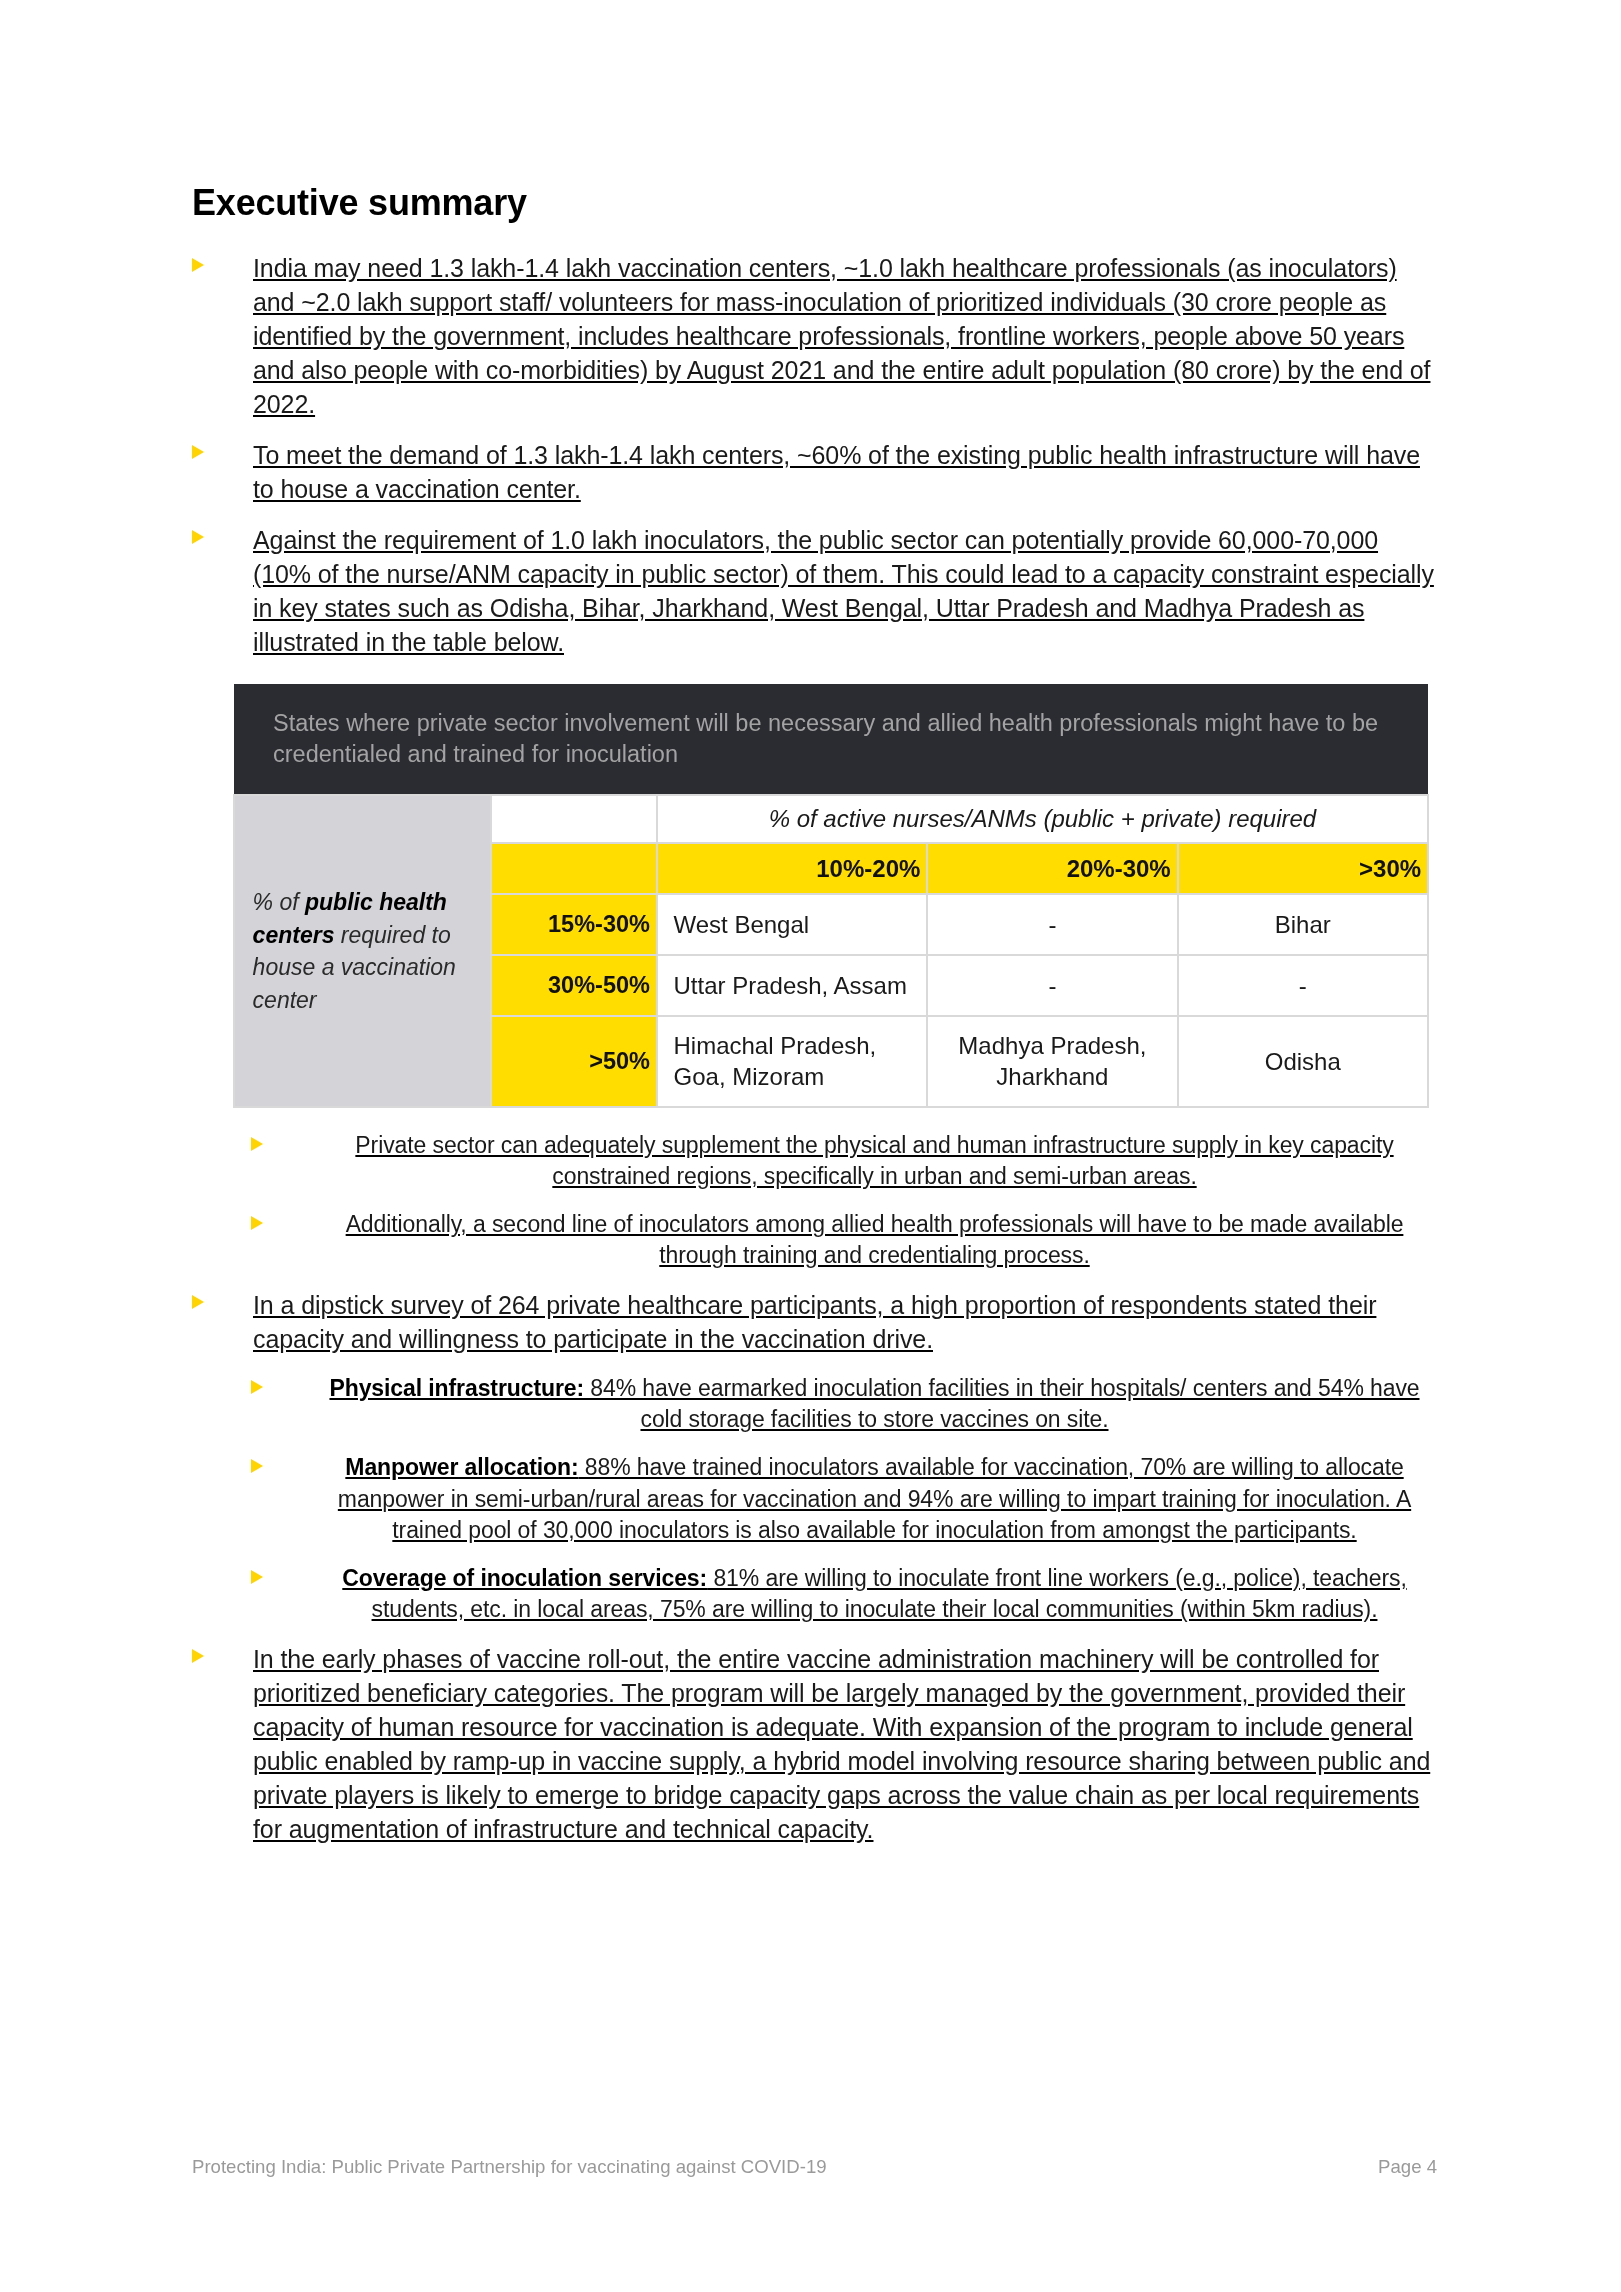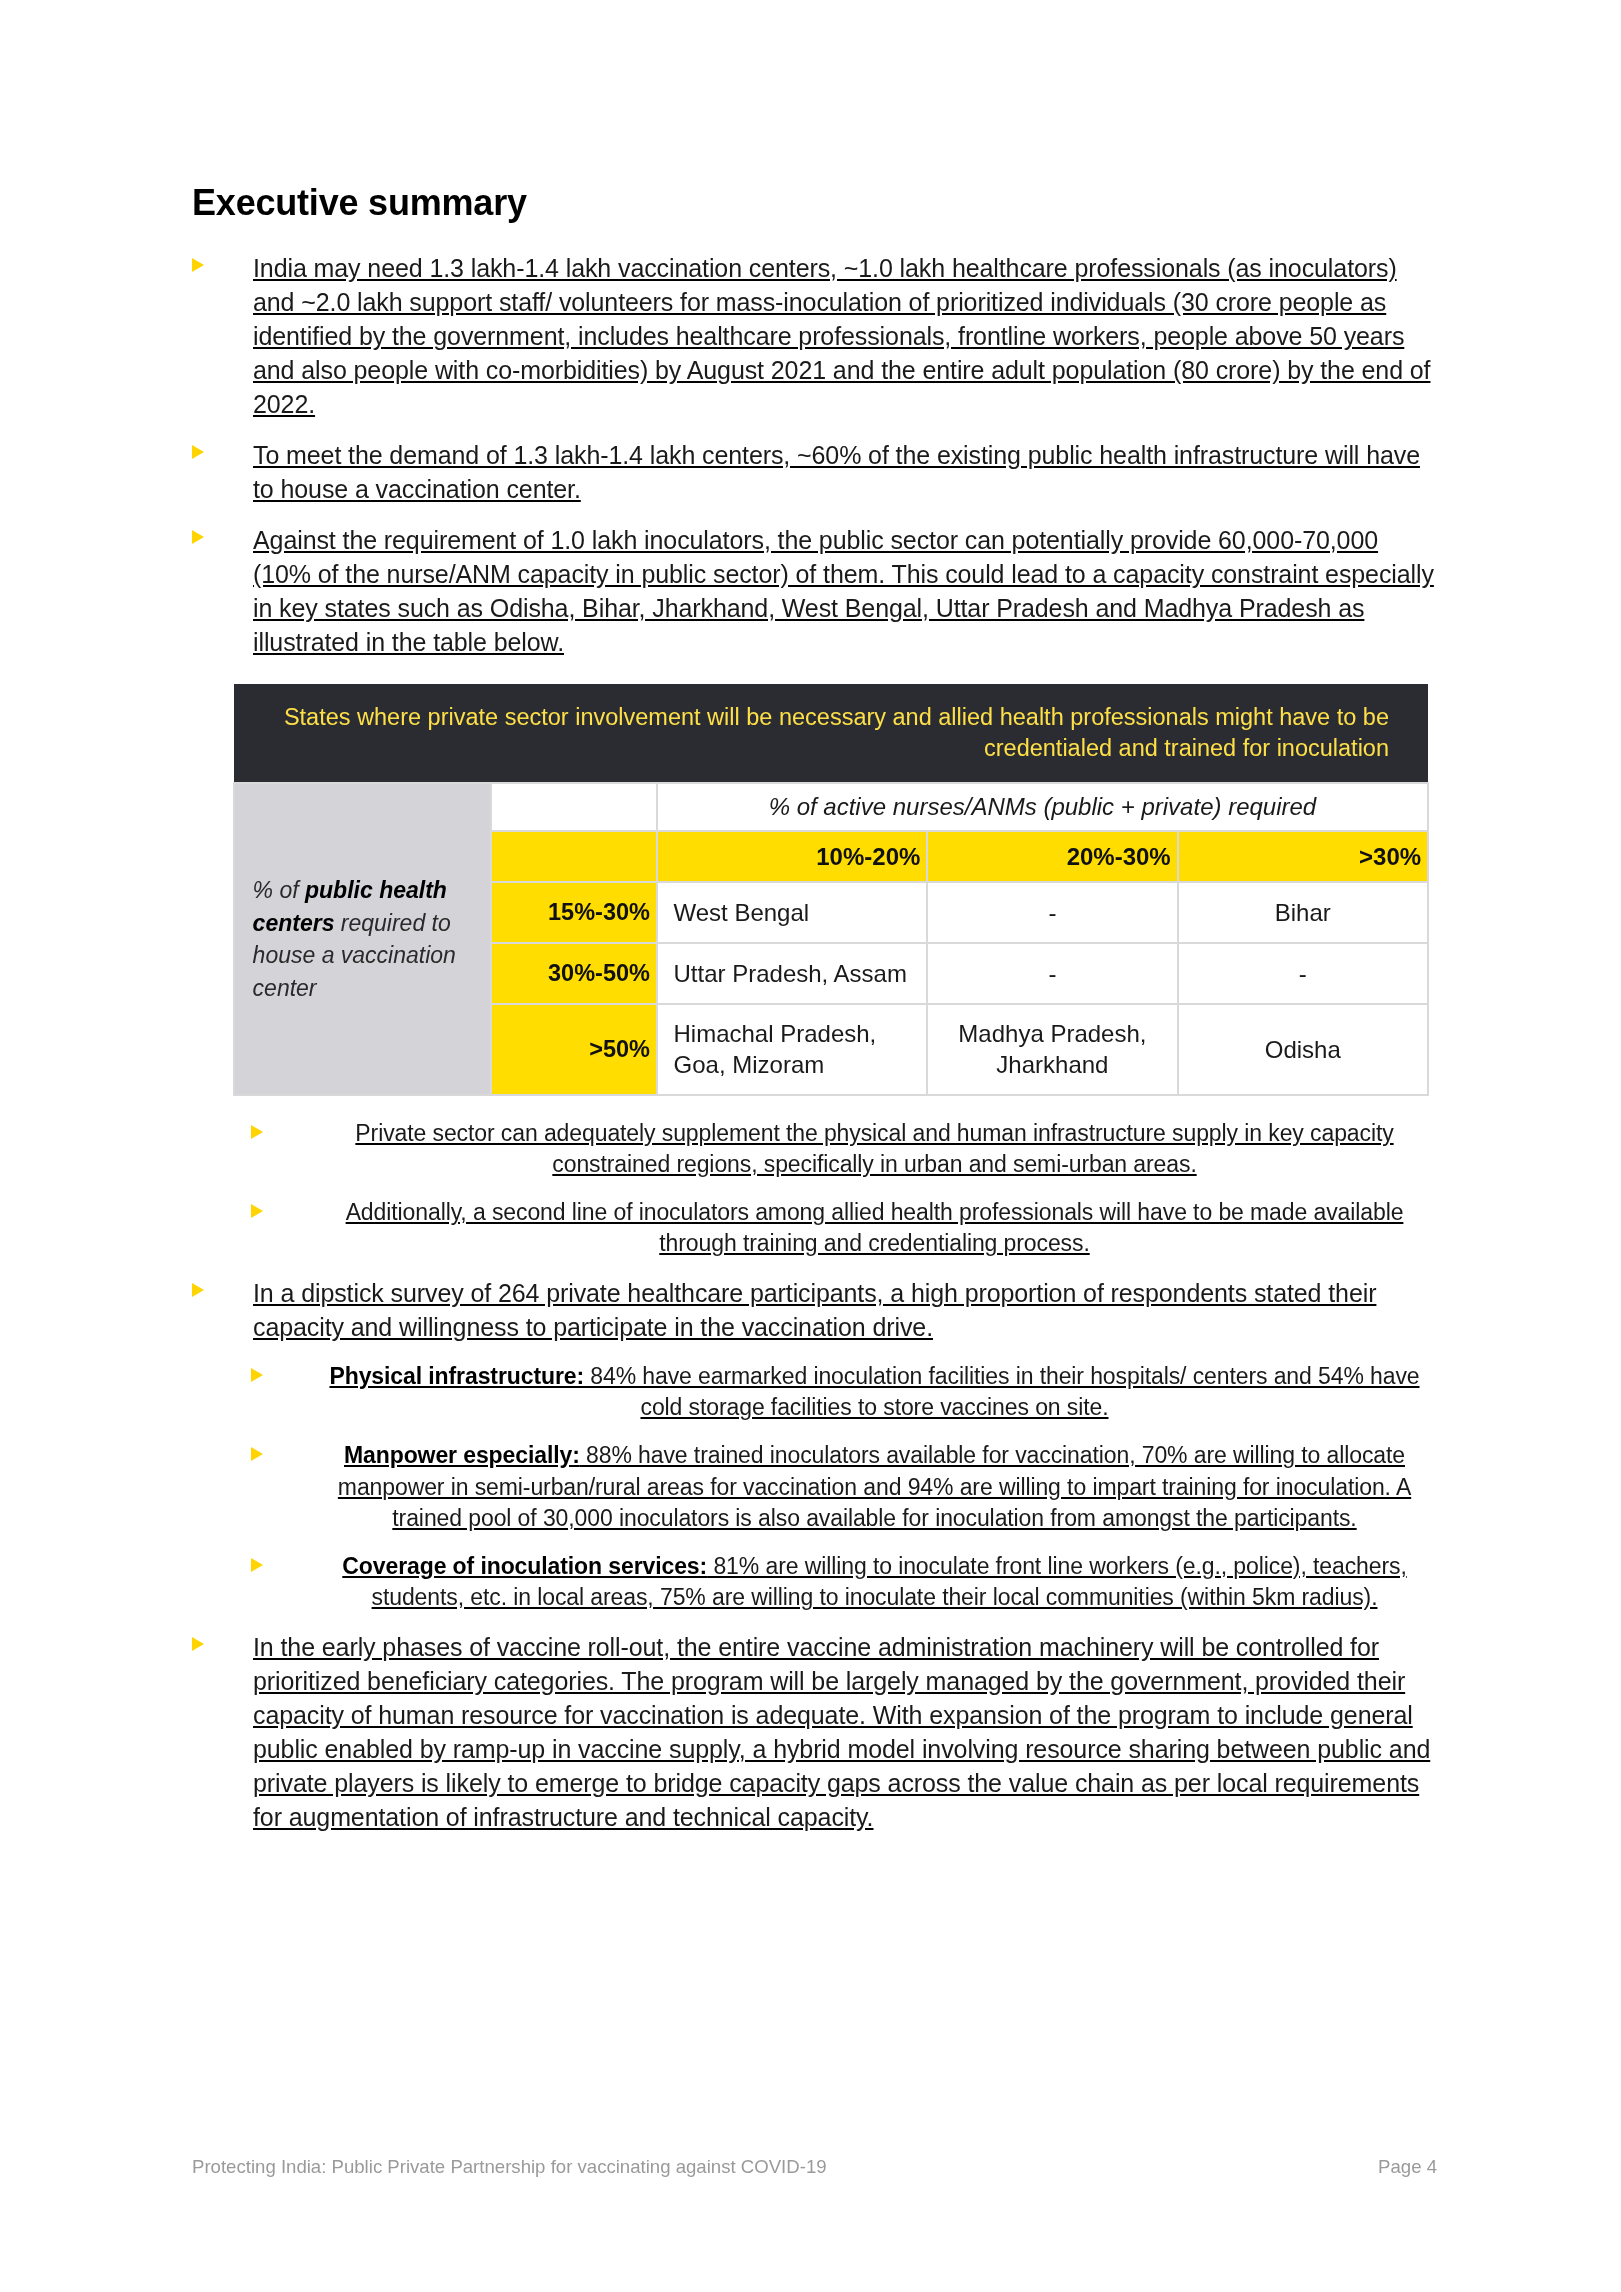--- a/index.html
+++ b/index.html
@@ -87,25 +87,25 @@
     width: 100%;
     table-layout: fixed;
   }
   table.matrix td, table.matrix th {
     border: 2px solid #d9d9d9;
     padding: 0;
     vertical-align: middle;
   }
   .hdr-black {
     background: #2b2b32;
-    color: #fde047;
-    text-align: right;
+    color: #a3a3a3;
+    text-align: left;
     font-size: 23.5px;
     line-height: 1.32;
-    padding: 18px 39px !important;
+    padding: 24px 39px !important;
     border: none !important;
     font-weight: normal;
   }
   .grey-label {
     background: #d3d3d8;
     font-size: 23px;
     font-style: italic;
     line-height: 1.42;
     color: #2a2a2a;
     padding: 13.7px 17.6px !important;
@@ -239,21 +239,21 @@
       <div class="btext">In a dipstick survey of 264 private healthcare participants, a high proportion of respondents stated their capacity and willingness to participate in the vaccination drive.</div>
     </div>
 
     <div class="bullet indent-2">
       <span class="marker"><span class="tri"></span></span>
       <div class="btext"><b>Physical infrastructure:</b><span> 84% have earmarked inoculation facilities in their hospitals/ centers and 54% have cold storage facilities to store vaccines on site.</span></div>
     </div>
 
     <div class="bullet indent-2">
       <span class="marker"><span class="tri"></span></span>
-      <div class="btext"><b>Manpower especially:</b><span> 88% have trained inoculators available for vaccination, 70% are willing to allocate manpower in semi-urban/rural areas for vaccination and 94% are willing to impart training for inoculation. A trained pool of 30,000 inoculators is also available for inoculation from amongst the participants.</span></div>
+      <div class="btext"><b>Manpower allocation:</b><span> 88% have trained inoculators available for vaccination, 70% are willing to allocate manpower in semi-urban/rural areas for vaccination and 94% are willing to impart training for inoculation. A trained pool of 30,000 inoculators is also available for inoculation from amongst the participants.</span></div>
     </div>
 
     <div class="bullet indent-2">
       <span class="marker"><span class="tri"></span></span>
       <div class="btext"><b>Coverage of inoculation services:</b><span> 81% are willing to inoculate front line workers (e.g., police), teachers, students, etc. in local areas, 75% are willing to inoculate their local communities (within 5km radius).</span></div>
     </div>
 
     <div class="bullet indent-1">
       <span class="marker"><span class="tri"></span></span>
       <div class="btext">In the early phases of vaccine roll-out, the entire vaccine administration machinery will be controlled for prioritized beneficiary categories. The program will be largely managed by the government, provided their capacity of human resource for vaccination is adequate. With expansion of the program to include general public enabled by ramp-up in vaccine supply, a hybrid model involving resource sharing between public and private players is likely to emerge to bridge capacity gaps across the value chain as per local requirements for augmentation of infrastructure and technical capacity.</div>

